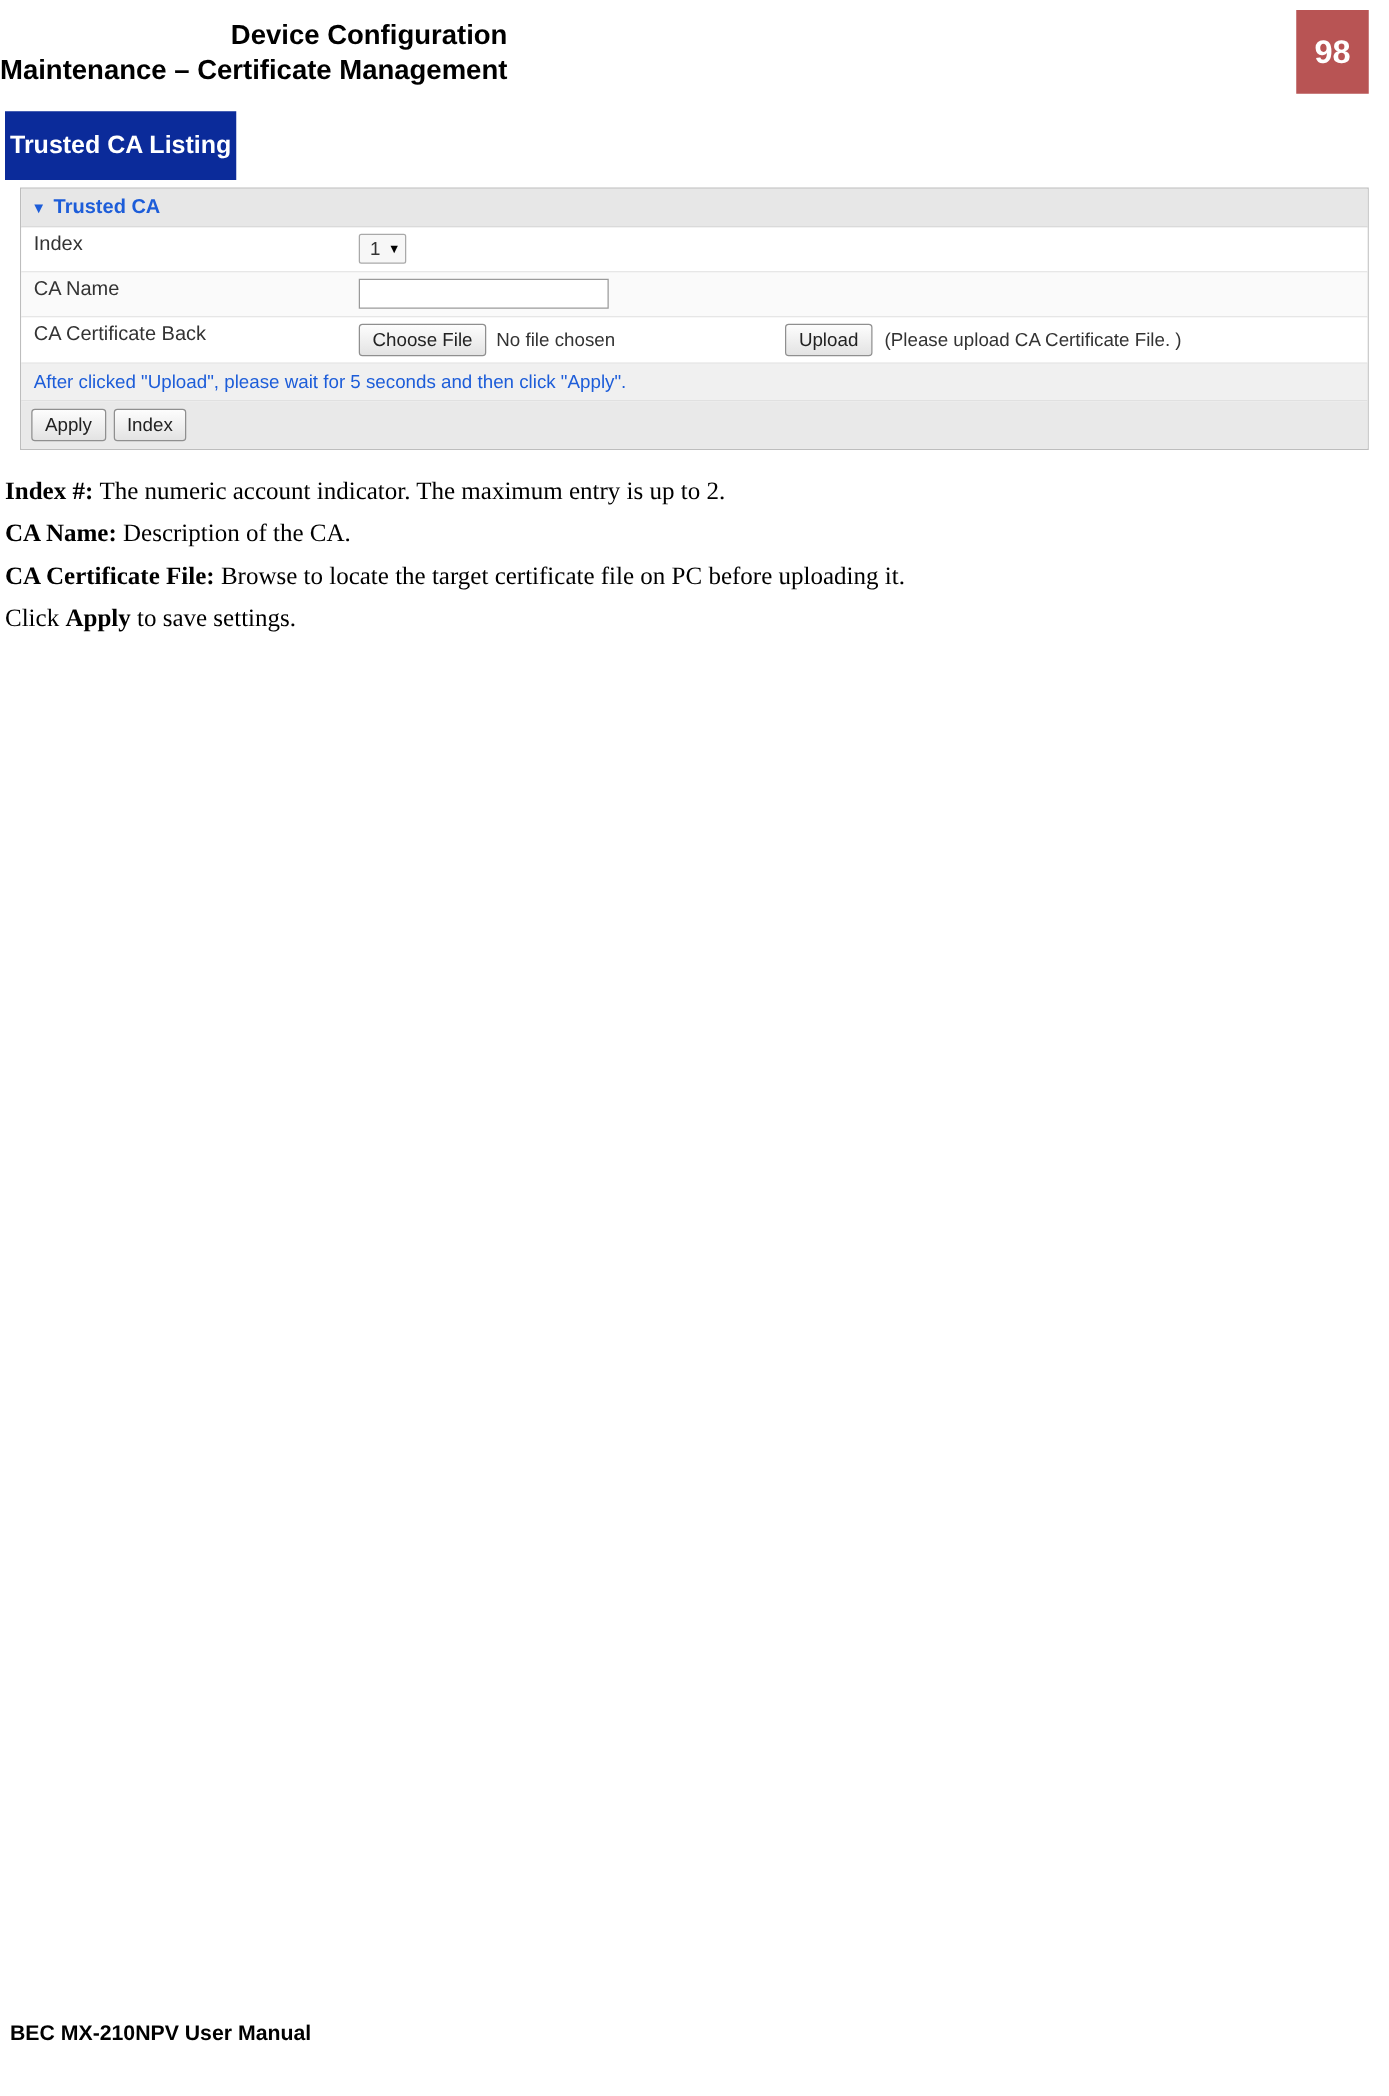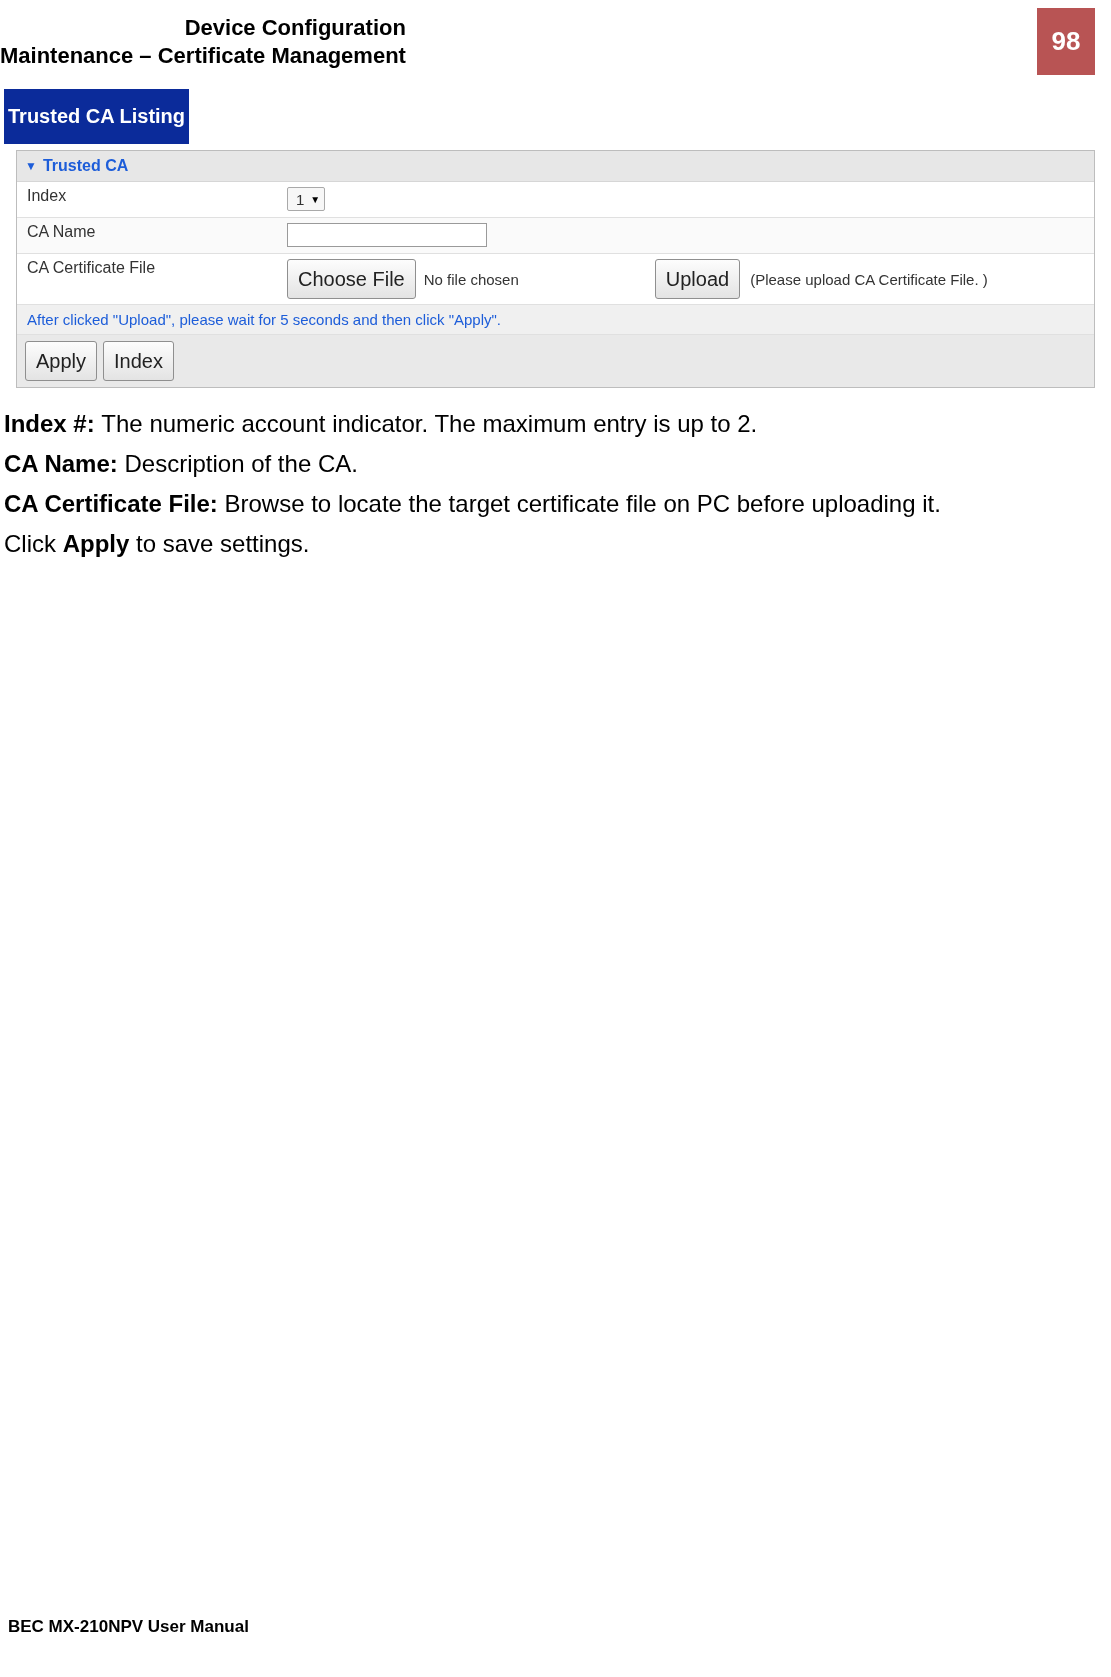--- a/index.html
+++ b/index.html
@@ -105,25 +105,25 @@
       height: 24px;
       width: 200px;
       background: #fff;
       padding: 0 4px;
       font-size: 15px;
     }
     .btn {
       border: 1px solid #8f8f8f;
       background: linear-gradient(#fdfdfd, #e3e3e3);
       padding: 4px 10px;
-      font-size: 20px;
+      font-size: 15px;
       border-radius: 3px;
       color: #222;
       cursor: pointer;
-      height: 40px;
+      height: 26px;
       display: inline-flex;
       align-items: center;
     }
     .file-status {
       color: #333;
       font-size: 15px;
     }
     .upload-hint {
       color: #333;
       font-size: 15px;
@@ -137,23 +137,24 @@
       border-bottom: 1px solid #e0e0e0;
     }
     .button-row {
       background: #e9e9e9;
       padding: 6px 8px;
       display: flex;
       gap: 6px;
     }
     .body-text {
       padding: 0 4px 0 4px;
-      font-size: 24px;
+      font-size: 20px;
       line-height: 1.5;
       color: #000;
+      font-family: Liberation Serif, serif;
     }
     .body-text p { margin: 4px 0; }
     .body-text .label { font-weight: bold; }
     .footer {
       position: absolute;
       bottom: 40px;
       left: 8px;
       font-weight: bold;
       font-size: 17px;
       color: #000;
@@ -191,21 +192,21 @@
   </div>
 
   <div class="config-row alt">
     <div class="config-label">CA Name</div>
     <div class="config-field">
       <input class="text-input" type="text" value="" style="">
     </div>
   </div>
 
   <div class="config-row">
-    <div class="config-label">CA Certificate File</div>
+    <div class="config-label">CA Certificate Back</div>
     <div class="config-field">
       <span class="btn">Choose File</span>
       <span class="file-status">No file chosen</span>
       <span style="flex:0 0 120px;"></span>
       <span class="btn">Upload</span>
       <span class="upload-hint">(Please upload CA Certificate File. )</span>
     </div>
   </div>
 
   <div class="help-row">After clicked "Upload", please wait for 5 seconds and then click "Apply".</div>

